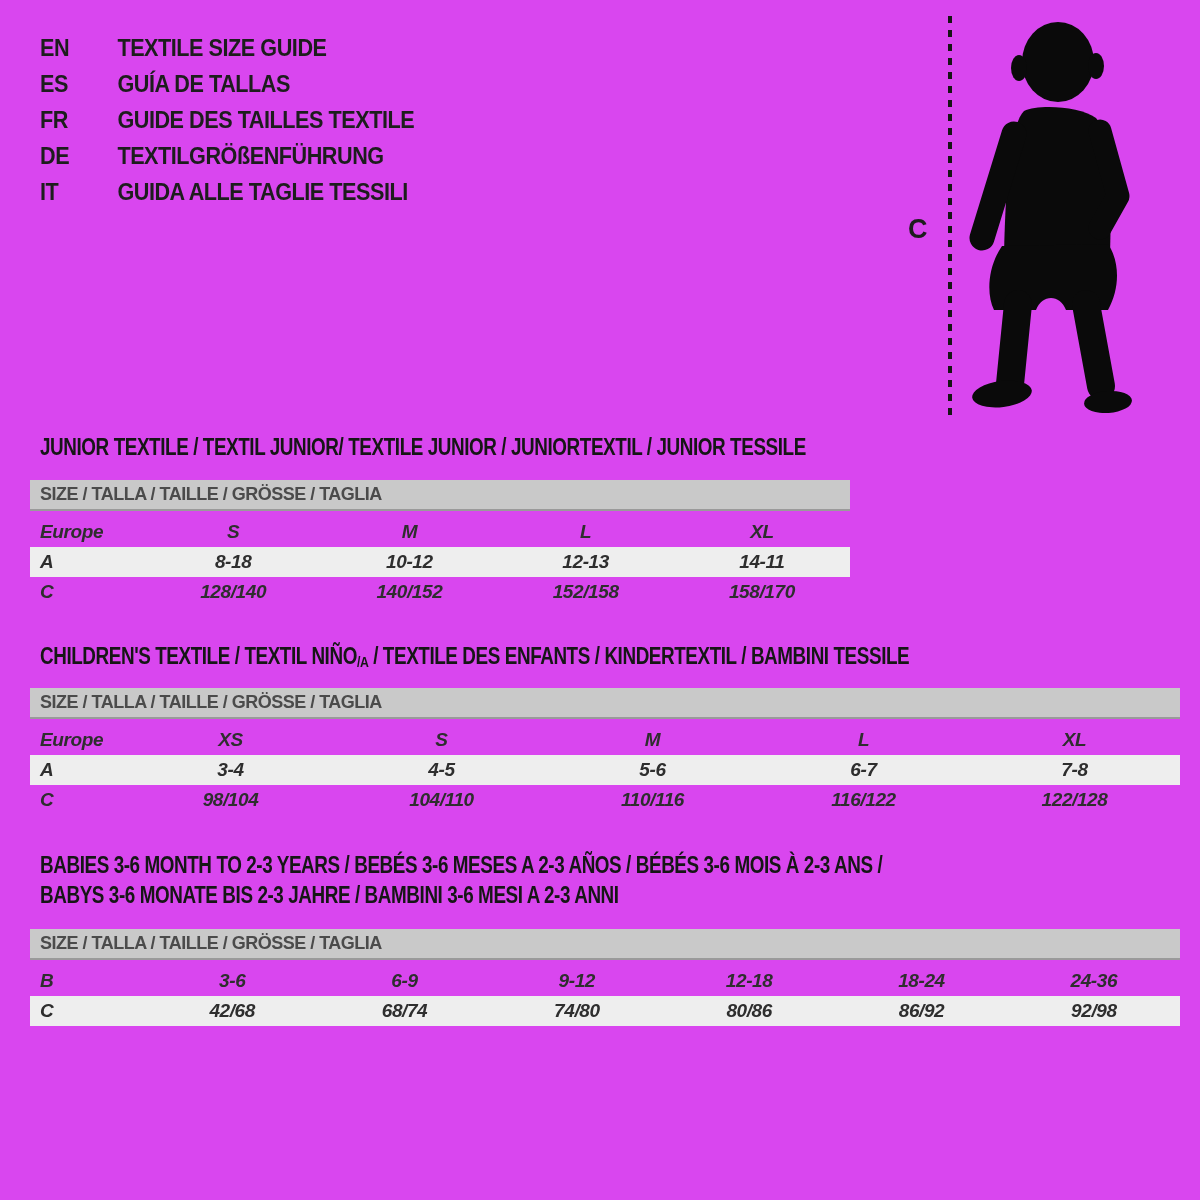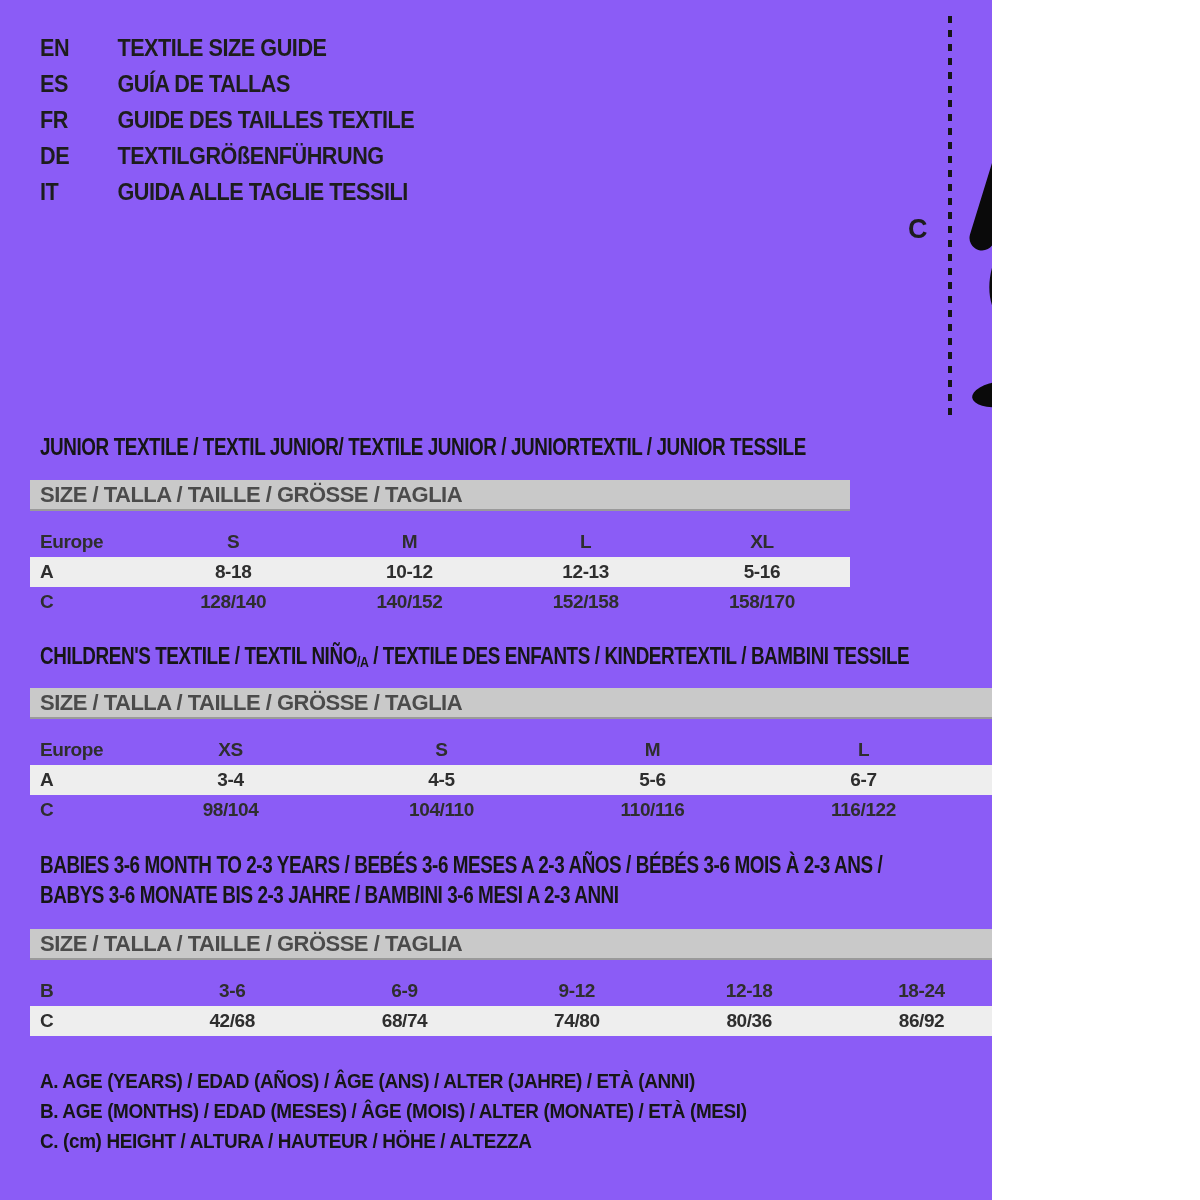--- a/index.html
+++ b/index.html
@@ -1,18 +1,18 @@
 <!DOCTYPE html>
 <html><head>
 <meta charset="utf-8">
 <style>
   * { margin:0; padding:0; box-sizing:border-box; }
   html,body { background:#ffffff; }
   .page {
-    position:relative; width:992px; height:1200px; background:#8b5cf6;
+    position:relative; width:1200px; height:1200px; background:#d946ef;
     font-family:"Liberation Sans", sans-serif; color:#1d1d1d; overflow:hidden;
   }
 
   
   .lang-list { position:absolute; left:40px; top:30px; }
   .lang-row { display:flex; height:36px; align-items:center;
               font-size:24px; font-weight:700; letter-spacing:-0.5px;
               transform:scaleX(0.9); transform-origin:left center; white-space:nowrap; }
   .lang-code { width:86px; flex:0 0 86px; }
 
@@ -26,22 +26,22 @@
   .section-title { position:absolute; left:40px; font-size:23px; font-weight:700;
     letter-spacing:-0.5px; white-space:nowrap; transform:scaleX(0.82);
     transform-origin:left top; color:#161616; }
   .subscript { font-size:15px; vertical-align:-3px; }
   .title-2line { line-height:30px; }
 
   
   .size-table { position:absolute; left:30px; }
   .size-table-header { height:31px; background:#c9c9c9; border-bottom:2px solid #9a9a9a;
     display:flex; align-items:center; padding-left:10px;
-    font-size:22px; font-weight:700; letter-spacing:-0.5px; color:#4b4b4b; white-space:nowrap; }
-  .trows { margin-top:16px; }
+    font-size:18px; font-weight:700; letter-spacing:-0.5px; color:#4b4b4b; white-space:nowrap; }
+  .trows { margin-top:6px;font-style:italic; }
   .trow { display:grid; height:30px; align-items:center;
     font-size:19px; font-weight:700; letter-spacing:-0.4px; color:#2e2e2e; }
   .trow .rlabel { text-align:left; padding-left:10px; }
   .trow .cell { text-align:center; }
   .trow.alt { background:#eeeeee; }
   .cols-j { grid-template-columns:115px repeat(4,1fr); }
   .cols-c { grid-template-columns:95px repeat(5,1fr); }
   .cols-b { grid-template-columns:116px repeat(6,1fr); }
   .w-junior { width:820px; }
   .w-wide { width:1150px; }
@@ -112,21 +112,21 @@
         <span class="cell">S</span>
         <span class="cell">M</span>
         <span class="cell">L</span>
         <span class="cell">XL</span>
       </div>
       <div class="trow cols-j alt">
         <span class="rlabel">A</span>
         <span class="cell">8-18</span>
         <span class="cell">10-12</span>
         <span class="cell">12-13</span>
-        <span class="cell">5-16</span>
+        <span class="cell">14-11</span>
       </div>
       <div class="trow cols-j">
         <span class="rlabel">C</span>
         <span class="cell">128/140</span>
         <span class="cell">140/152</span>
         <span class="cell">152/158</span>
         <span class="cell">158/170</span>
       </div>
     </div>
   </div>
@@ -178,26 +178,21 @@
         <span class="cell">9-12</span>
         <span class="cell">12-18</span>
         <span class="cell">18-24</span>
         <span class="cell">24-36</span>
       </div>
       <div class="trow cols-b alt">
         <span class="rlabel">C</span>
         <span class="cell">42/68</span>
         <span class="cell">68/74</span>
         <span class="cell">74/80</span>
-        <span class="cell">80/36</span>
+        <span class="cell">80/86</span>
         <span class="cell">86/92</span>
         <span class="cell">92/98</span>
       </div>
     </div>
   </div>
 
-  <div class="notes">
-    <div class="note-line">A. AGE (YEARS) / EDAD (AÑOS) / ÂGE (ANS) / ALTER (JAHRE) / ETÀ (ANNI)</div>
-    <div class="note-line">B. AGE (MONTHS) / EDAD (MESES) / ÂGE (MOIS) / ALTER (MONATE) / ETÀ (MESI)</div>
-    <div class="note-line">C. (cm) HEIGHT / ALTURA / HAUTEUR / HÖHE / ALTEZZA</div>
-  </div>
 
 </div>
 
 </body></html>

